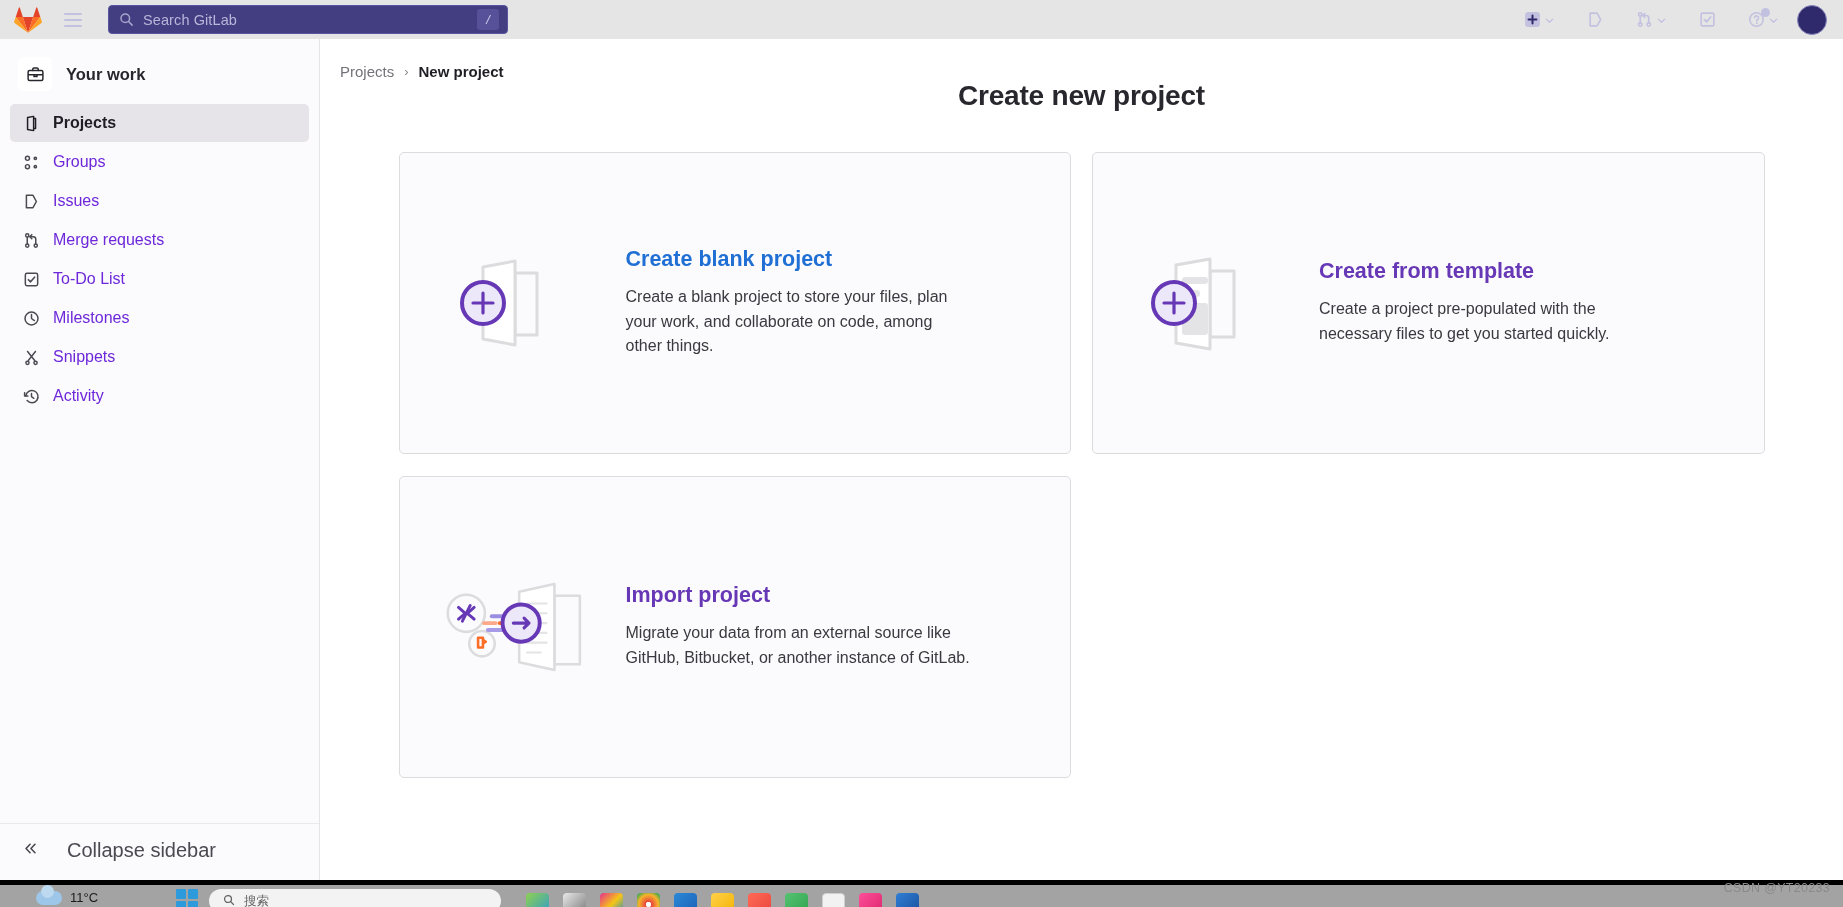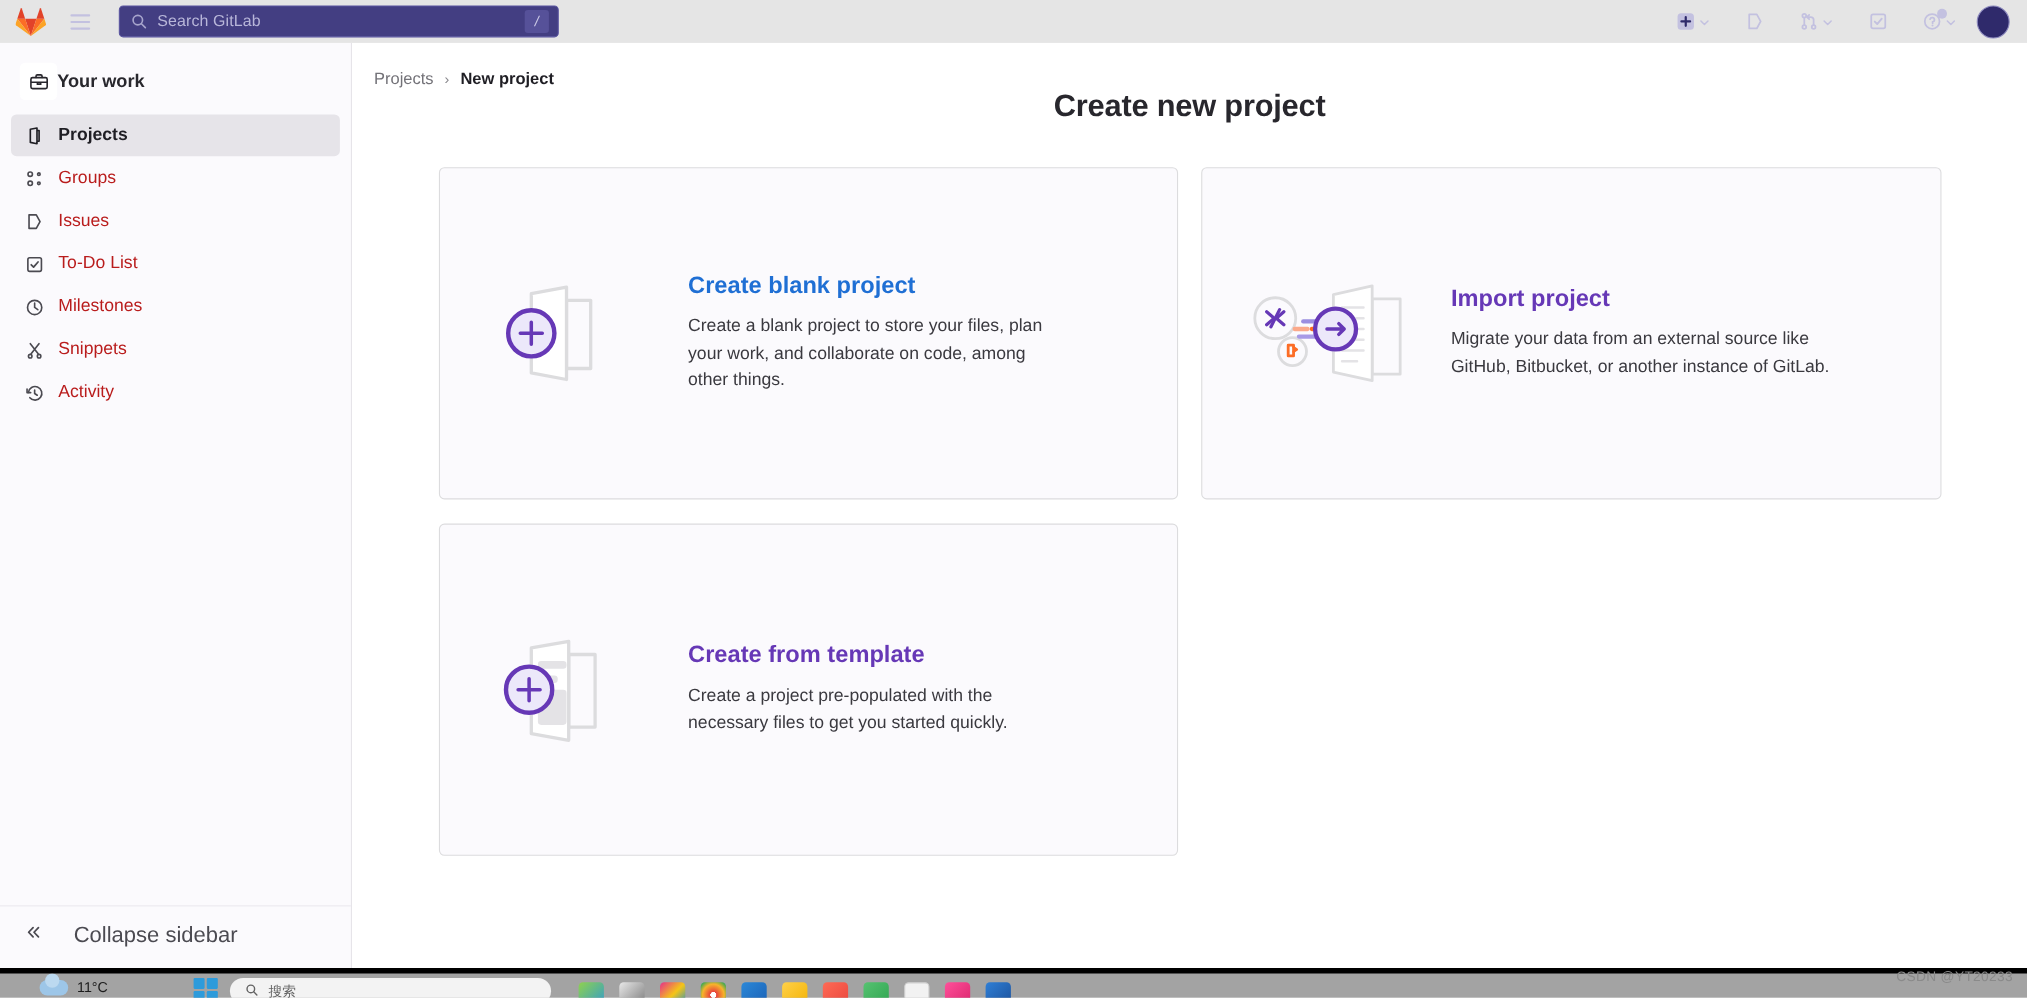--- a/index.html
+++ b/index.html
@@ -74,37 +74,37 @@
 
   
   .sidebar {
     position: absolute; top: 39px; left: 0;
     width: 320px; height: 841px;
     background: #fbfafd;
     border-right: 1px solid #e6e4e9;
     display: flex; flex-direction: column;
   }
   .ctx-header {
-    display: flex; align-items: center; 
+    display: flex; align-items: center; gap: 14px;
     margin: 11px 10px 6px 10px; padding: 7px 8px;
     border-radius: 5px; cursor: pointer;
   }
   .ctx-header .ctx-ico {
     width: 34px; height: 34px; background: #fff;
     border-radius: 5px; display: flex; align-items: center; justify-content: center;
     flex: 0 0 auto;
   }
   .ctx-header .ctx-label { font-size: 16.5px; font-weight: 700; color: #28272d; }
 
   .nav-list { margin: 0 10px; display: flex; flex-direction: column; gap: 1px; }
   .nav-item {
     display: flex; align-items: center; gap: 13px;
     height: 38px; padding: 0 12px;
     border-radius: 5px; cursor: pointer;
-    color: #b91c1c; font-size: 16px;
+    color: #6d28d9; font-size: 16px;
     text-decoration: none;
   }
   .nav-item .ni-ico { width: 18px; height: 18px; flex: 0 0 auto; display: flex; align-items: center; justify-content: center; }
   .nav-item.active { background: #e6e4e9; color: #1f1e24; font-weight: 700; }
 
   .sidebar-footer {
     margin-top: auto;
     border-top: 1px solid #ebe9ee;
     padding: 8px 10px 12px 10px;
   }
@@ -352,20 +352,34 @@
 
     <a class="nav-item" href="#">
       <span class="ni-ico">
         <svg viewBox="0 0 16 16" width="17" height="17">
             <path d="M3.2 2.2h6.2l3.2 5.8-3.2 5.8H3.2z" fill="none" stroke="#4b4a51" stroke-width="1.4" stroke-linejoin="round"></path>
           </svg>
       </span>
       <span>Issues</span>
     </a>
 
+    <a class="nav-item" href="#">
+      <span class="ni-ico">
+        <svg viewBox="0 0 16 16" width="17" height="17">
+            <g fill="none" stroke="#4b4a51" stroke-width="1.4">
+              <circle cx="4" cy="3.2" r="1.5"></circle>
+              <circle cx="4" cy="12.8" r="1.5"></circle>
+              <circle cx="12" cy="12.8" r="1.5"></circle>
+              <path d="M4 4.7v6.6M12 11.3V6.6c0-1.5-1.2-2.2-2.5-2.2H6.7" stroke-linecap="round"></path>
+              <path d="M8.3 2.5 6.4 4.4l1.9 1.9" stroke-linecap="round" stroke-linejoin="round"></path>
+            </g>
+          </svg>
+      </span>
+      <span>Merge requests</span>
+    </a>
 
     <a class="nav-item" href="#">
       <span class="ni-ico">
         <svg viewBox="0 0 16 16" width="17" height="17">
             <rect x="2.2" y="2.2" width="11.6" height="11.6" rx="1.5" fill="none" stroke="#4b4a51" stroke-width="1.4"></rect>
             <path d="M5.1 8.2 7.1 10.2 10.9 5.8" fill="none" stroke="#4b4a51" stroke-width="1.5" stroke-linecap="round" stroke-linejoin="round"></path>
           </svg>
       </span>
       <span>To-Do List</span>
     </a>
@@ -443,20 +457,42 @@
               <path d="M62 30h22v62H62z"></path>
               <path d="M30 24l32-6v84l-32-6z" fill="#fff"></path>
             </g>
             <circle cx="30" cy="60" r="21" fill="#ece8fa" stroke="#6638b6" stroke-width="4"></circle>
             <path d="M30 50v20M20 60h20" stroke="#6638b6" stroke-width="3.2" stroke-linecap="round"></path>
           </svg>
         </div>
         <div class="card-body">
           <div class="card-title blue">Create blank project</div>
           <div class="card-desc">Create a blank project to store your files, plan your work, and collaborate on code, among other things.</div>
+        </div>
+      </a>
+
+      <a class="proj-card" href="#">
+        <div class="card-illo">
+          <svg viewBox="0 0 150 120" width="150" height="120">
+            <g fill="none" stroke="#dcdcde" stroke-width="3" stroke-linejoin="round">
+              <path d="M64 28h24v66H64z"></path>
+              <path d="M30 22l34-6v90l-34-6z" fill="#fff"></path>
+            </g>
+            <g fill="#e4e3e6">
+              <rect x="36" y="34" width="26" height="7" rx="3"></rect>
+              <rect x="36" y="47" width="18" height="7" rx="3"></rect>
+              <rect x="36" y="60" width="26" height="32" rx="3"></rect>
+            </g>
+            <circle cx="28" cy="60" r="21" fill="#ece8fa" stroke="#6638b6" stroke-width="4"></circle>
+            <path d="M28 50v20M18 60h20" stroke="#6638b6" stroke-width="3.2" stroke-linecap="round"></path>
+          </svg>
+        </div>
+        <div class="card-body">
+          <div class="card-title purple">Create from template</div>
+          <div class="card-desc">Create a project pre-populated with the necessary files to get you started quickly.</div>
         </div>
       </a>
 
       <a class="proj-card" href="#">
         <div class="card-illo">
           <svg viewBox="0 0 190 120" width="186" height="118">
             <g fill="none" stroke="#dcdcde" stroke-width="2.6">
               <circle cx="32" cy="46" r="19"></circle>
               <circle cx="48" cy="77" r="13"></circle>
               <path d="M122 28h26v70h-26z" stroke-linejoin="round"></path>
@@ -475,42 +511,20 @@
               <path d="M58 49h22" stroke="#9b8ee0" stroke-width="4"></path>
               <path d="M54 63h26" stroke="#a79ae6" stroke-width="4"></path>
             </g>
             <circle cx="88" cy="56" r="19" fill="#ece8fa" stroke="#6638b6" stroke-width="4"></circle>
             <path d="M80 56h16M91 51l5 5-5 5" fill="none" stroke="#6638b6" stroke-width="3.2" stroke-linecap="round" stroke-linejoin="round"></path>
           </svg>
         </div>
         <div class="card-body">
           <div class="card-title purple">Import project</div>
           <div class="card-desc">Migrate your data from an external source like GitHub, Bitbucket, or another instance of GitLab.</div>
-        </div>
-      </a>
-
-      <a class="proj-card" href="#">
-        <div class="card-illo">
-          <svg viewBox="0 0 150 120" width="150" height="120">
-            <g fill="none" stroke="#dcdcde" stroke-width="3" stroke-linejoin="round">
-              <path d="M64 28h24v66H64z"></path>
-              <path d="M30 22l34-6v90l-34-6z" fill="#fff"></path>
-            </g>
-            <g fill="#e4e3e6">
-              <rect x="36" y="34" width="26" height="7" rx="3"></rect>
-              <rect x="36" y="47" width="18" height="7" rx="3"></rect>
-              <rect x="36" y="60" width="26" height="32" rx="3"></rect>
-            </g>
-            <circle cx="28" cy="60" r="21" fill="#ece8fa" stroke="#6638b6" stroke-width="4"></circle>
-            <path d="M28 50v20M18 60h20" stroke="#6638b6" stroke-width="3.2" stroke-linecap="round"></path>
-          </svg>
-        </div>
-        <div class="card-body">
-          <div class="card-title purple">Create from template</div>
-          <div class="card-desc">Create a project pre-populated with the necessary files to get you started quickly.</div>
         </div>
       </a>
 
     </div>
   </div>
 </div>
 
 <div class="taskbar">
 
   <div class="weather">

